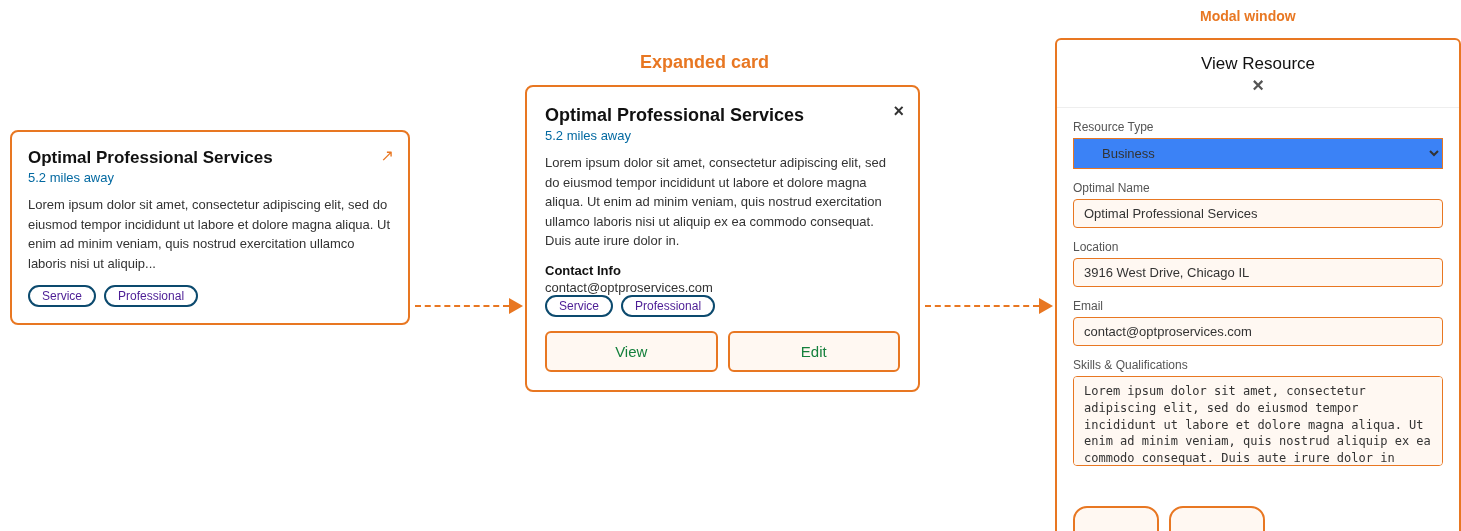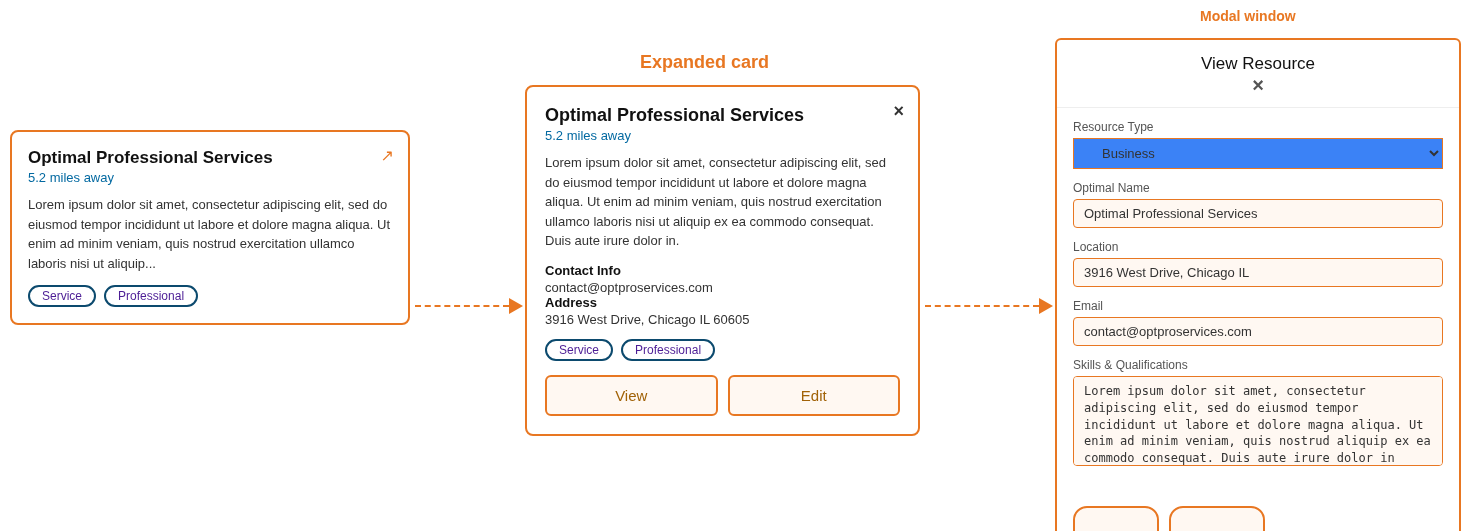--- a/index.html
+++ b/index.html
@@ -142,21 +142,21 @@
       gap: 10px;
       margin-top: 14px;
     }
 
     .action-btn {
       flex: 1;
       padding: 10px;
       border: 2px solid #e87722;
       border-radius: 6px;
       background: #fff8f2;
-      color: #a16207;
+      color: #15803d;
       font-size: 15px;
       cursor: pointer;
       text-align: center;
     }
 
     .close-icon {
       position: absolute;
       top: 14px;
       right: 14px;
       color: #333;
@@ -345,24 +345,20 @@
 
 <div class="expanded-card-container">
   <div class="expanded-card">
     <span class="close-icon">×</span>
     <div class="card-title">Optimal Professional Services</div>
     <div class="card-distance">5.2 miles away</div>
     <div class="card-description">Lorem ipsum dolor sit amet, consectetur adipiscing elit, sed do eiusmod tempor incididunt ut labore et dolore magna aliqua. Ut enim ad minim veniam, quis nostrud exercitation ullamco laboris nisi ut aliquip ex ea commodo consequat. Duis aute irure dolor in.</div>
     <div class="contact-section">
       <div class="contact-label">Contact Info</div>
       <div class="contact-value">contact@optproservices.com</div>
-    </div>
-    <div class="address-section">
-      <div class="address-label">Address</div>
-      <div class="address-value">3916 West Drive, Chicago IL 60605</div>
     </div>
     <div class="card-tags">
       <span class="tag">Service</span>
       <span class="tag">Professional</span>
     </div>
     <div class="card-actions">
       <button class="action-btn">View</button>
       <button class="action-btn">Edit</button>
     </div>
   </div>

